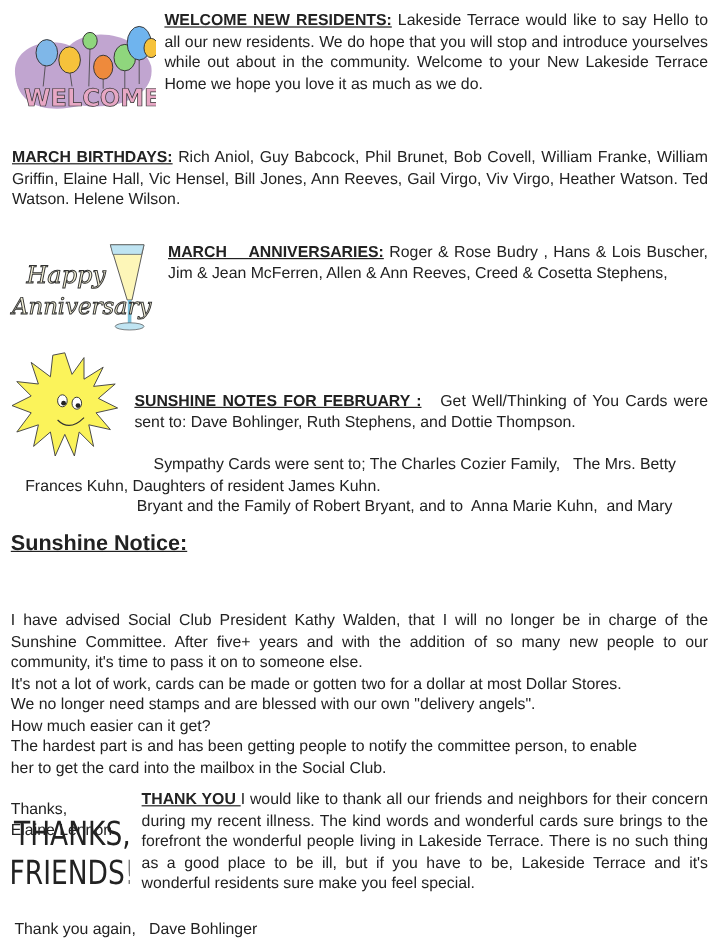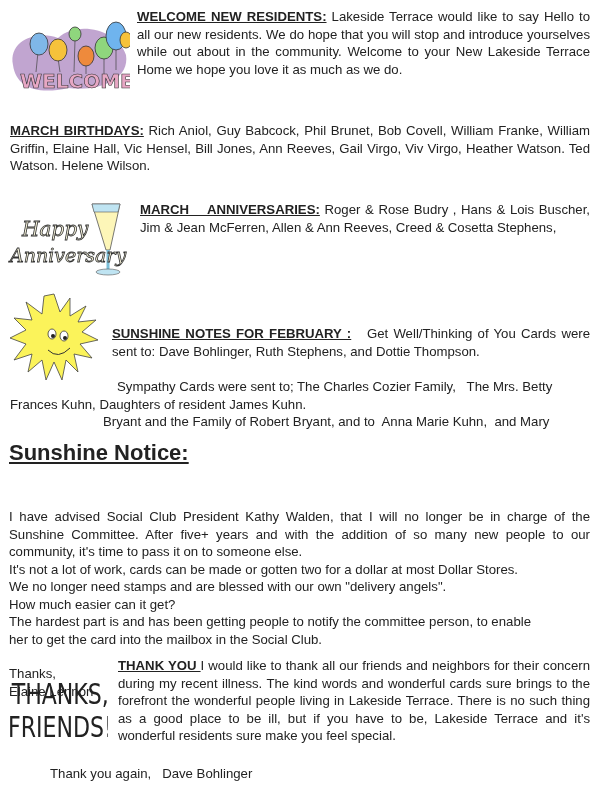--- a/index.html
+++ b/index.html
@@ -9,26 +9,26 @@
   .j { text-align: justify; text-align-last: left; }
   .hdr { font-weight: bold; text-decoration: underline; }
   .welcome-art { left: 8px; top: 10px; width: 122px; height: 90px; }
   .welcome-text { left: 137px; top: 8px; width: 453px; }
   .birthdays { left: 10px; top: 122px; width: 580px; }
   .anniv-art { left: 8px; top: 200px; width: 120px; height: 80px; text-align: right; }
   .anniv-text { left: 140px; top: 201px; width: 450px; }
   .sun-art { left: 8px; top: 290px; width: 92px; height: 95px; }
   .sunshine-text { left: 112px; top: 325px; width: 478px; }
   .sympathy { left: 10px; top: 378px; width: 580px; }
-  .notice-title { left: 9px; top: 444px; font-size: 22px; font-weight: bold; text-decoration: underline; }
+  .notice-title { left: 9px; top: 444px; font-size: 18px; font-weight: bold; text-decoration: underline; }
   .notice-body { left: 9px; top: 464px; width: 581px; margin-top: 44px; }
   .thanks-art { left: 8px; top: 670px; width: 100px; height: 75px; }
   .thankyou-text { left: 118px; top: 657px; width: 472px; }
-  .closing { left: 12px; top: 765px; margin-left: 38px; }
-  .line { display: block; white-space: pre; }
+  .closing { left: 12px; top: 765px; }
+  .line { display: block; white-space: pre; margin-left: 11px; }
 </style>
 </head>
 <body>
 
 <div class="abs welcome-art">
   <svg width="122" height="90" viewBox="0 0 122 90">
     <path d="M5,55 C0,30 30,20 50,28 C70,10 110,20 118,45 C122,70 90,82 60,78 C30,85 8,78 5,55Z" fill="#b28fc4" opacity="0.8"></path>
     <line x1="30" y1="42" x2="28" y2="62" stroke="#444" stroke-width="0.7"></line>
     <line x1="50" y1="48" x2="52" y2="62" stroke="#444" stroke-width="0.7"></line>
     <line x1="67" y1="30" x2="66" y2="62" stroke="#444" stroke-width="0.7"></line>

